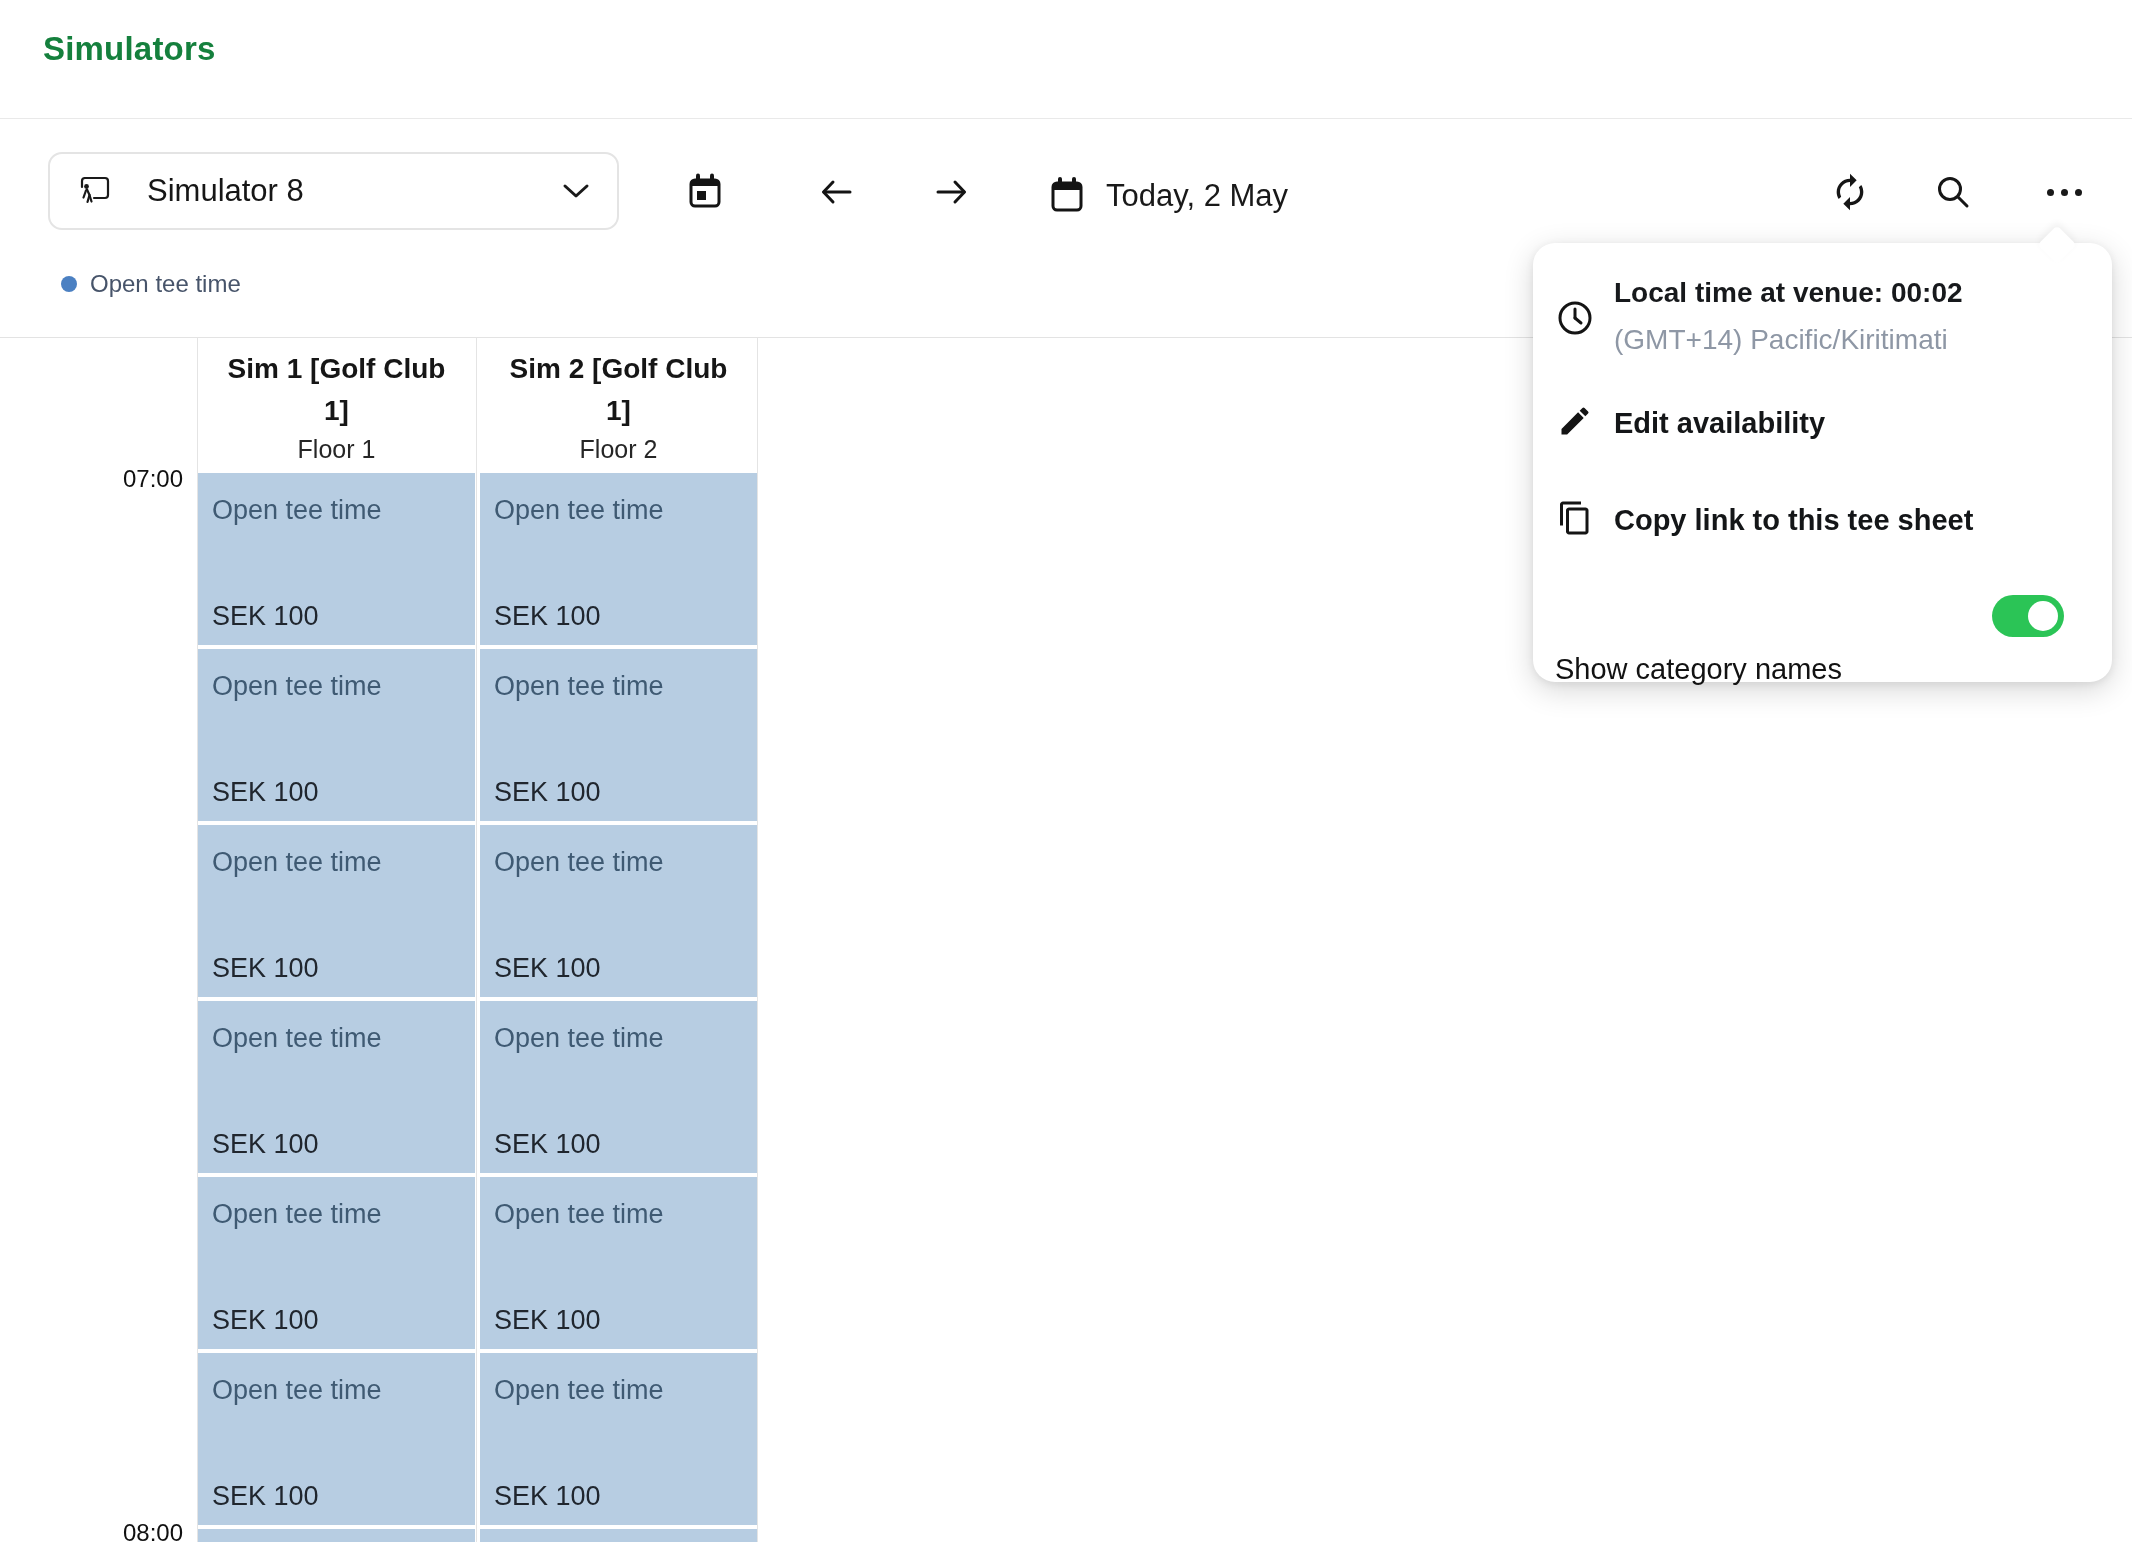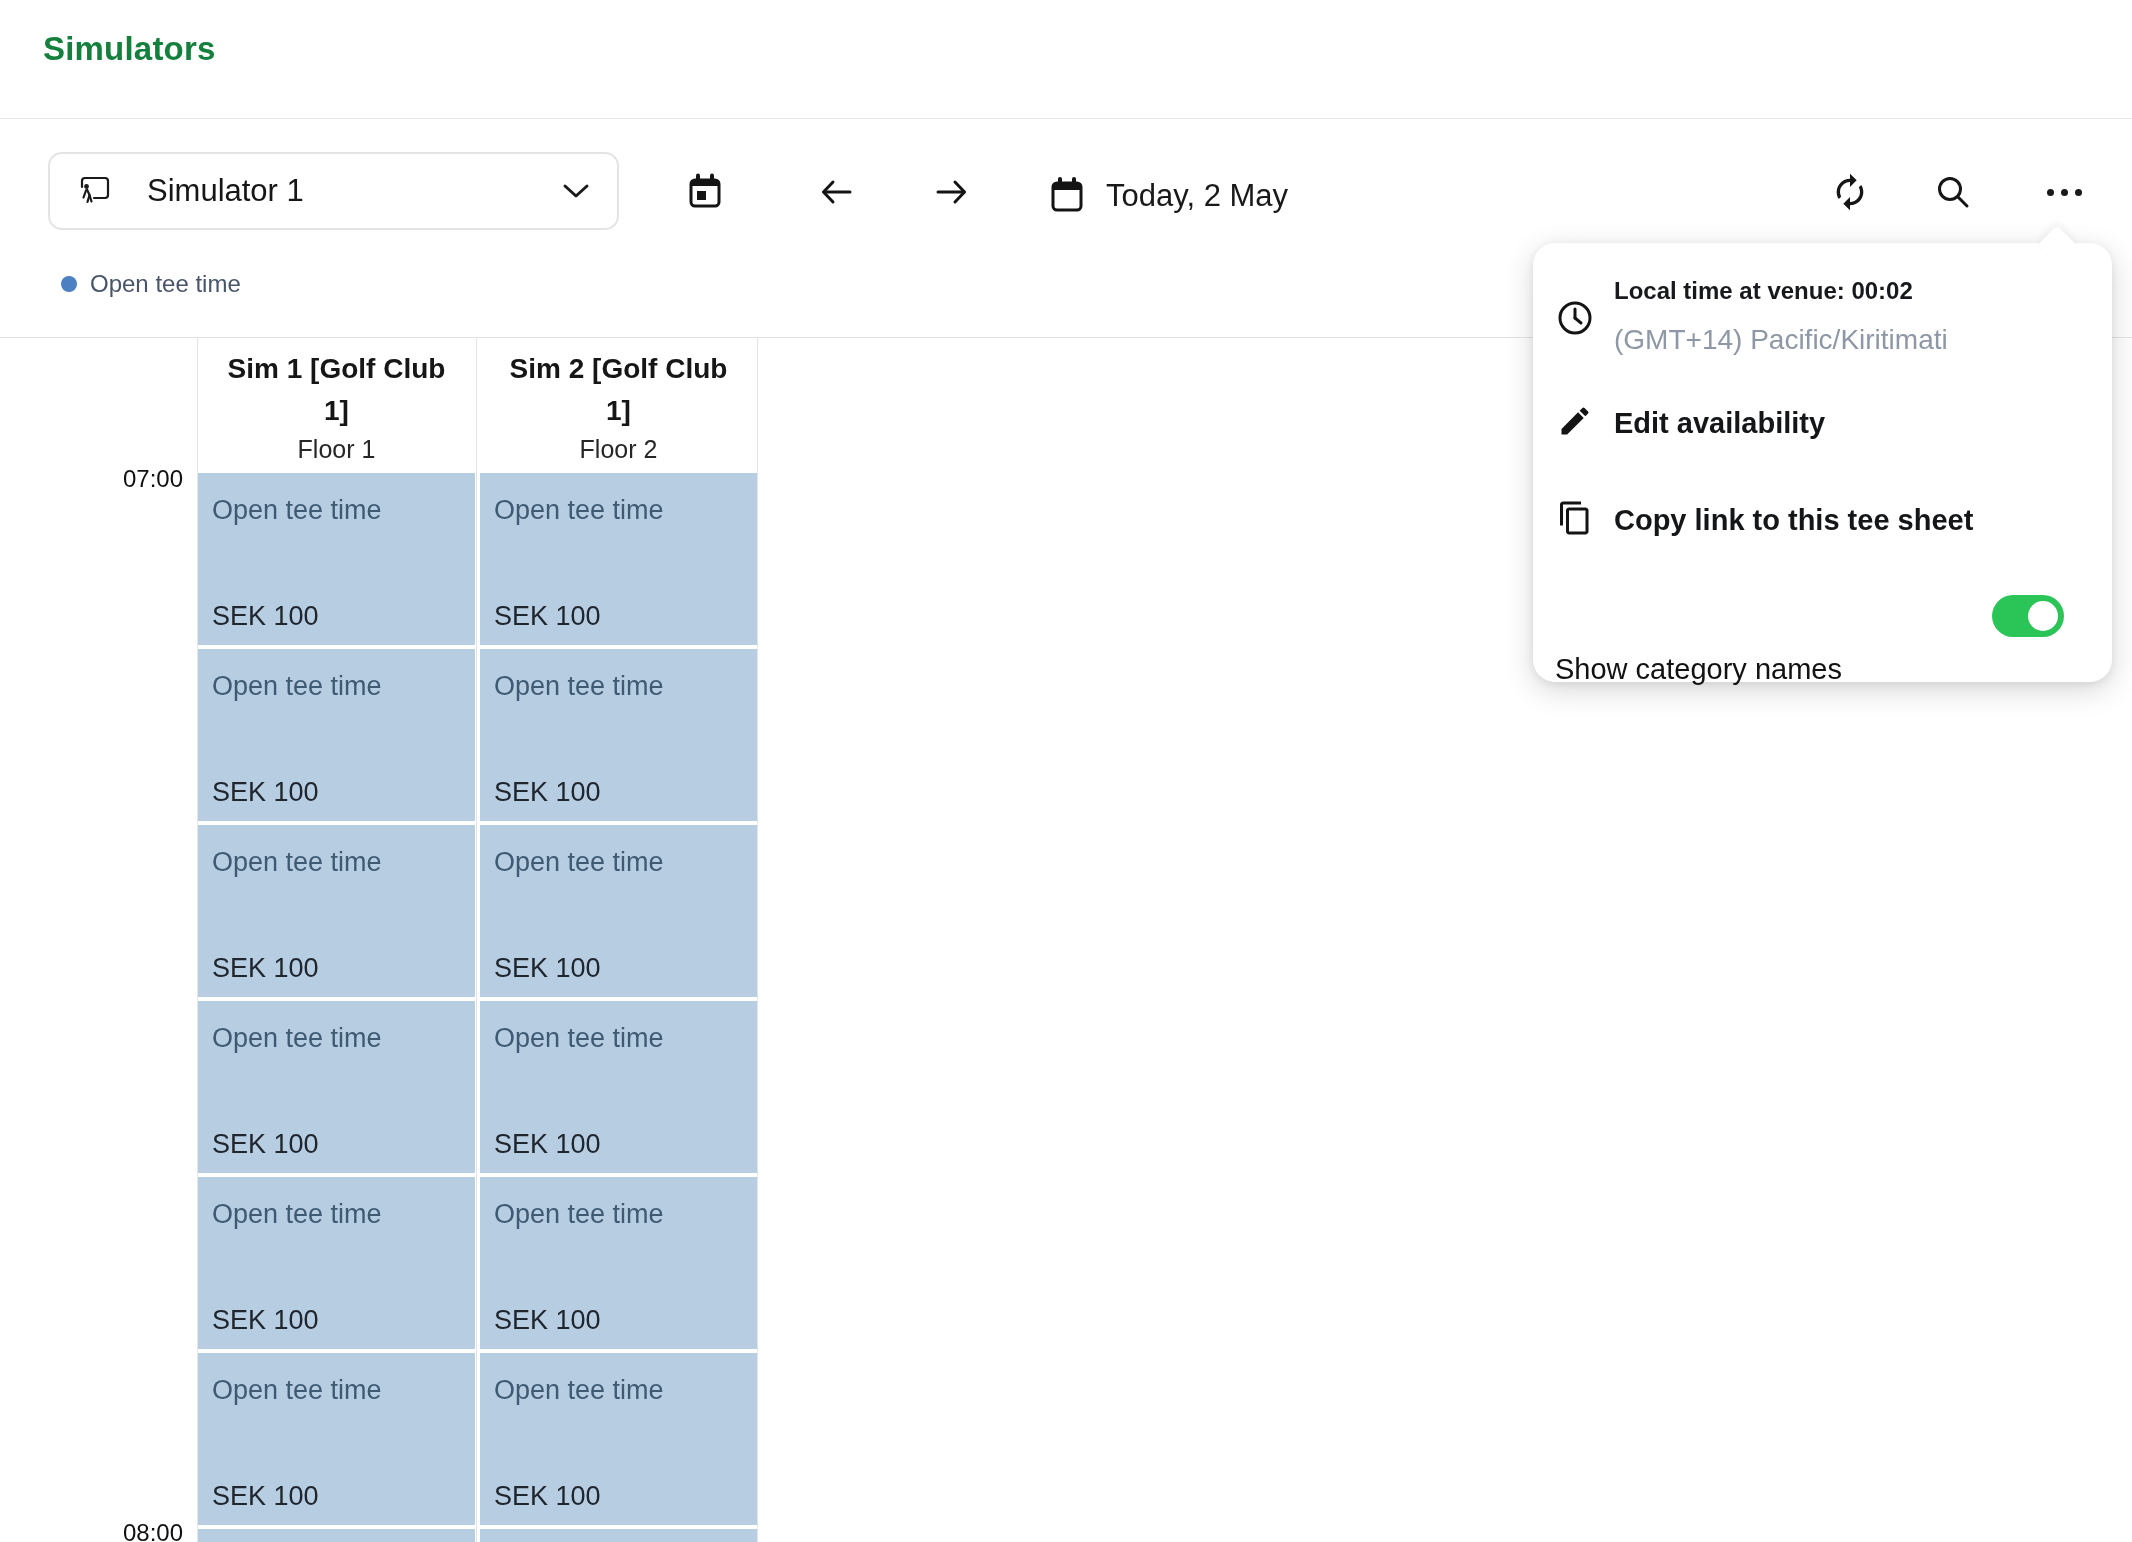--- a/index.html
+++ b/index.html
@@ -67,21 +67,21 @@
     position:absolute; left:1533px; top:243px; width:579px; height:439px;
     background:#fff; border-radius:22px;
     box-shadow:0 8px 30px rgba(0,0,0,.16), 0 2px 8px rgba(0,0,0,.07);
   }
   .popover .caret {
     position:absolute; left:510px; top:-12px; width:28px; height:28px;
     background:#fff; transform:rotate(45deg); border-radius:5px;
     box-shadow:-3px -3px 7px rgba(0,0,0,.05);
   }
   .menu-clock-ic { position:absolute; left:22px; top:55px; }
-  .menu-title { position:absolute; left:81px; top:34px; font-size:24px; font-weight:700; color:#17191c; white-space:nowrap; }
+  .menu-title { position:absolute; left:81px; top:34px; font-size:28px; font-weight:700; color:#17191c; white-space:nowrap; }
   .menu-sub   { position:absolute; left:81px; top:81px; font-size:28px; color:#8e97a5; white-space:nowrap; }
   .menu-item { position:absolute; left:0; right:0; height:52px; cursor:pointer; }
   .mi-edit { top:156px; } .mi-copy { top:253px; }
   .menu-item .mi-ic { position:absolute; left:24px; top:4px; }
   .menu-item .mi-label { position:absolute; left:81px; top:8px; font-size:29px; font-weight:700; color:#141618; white-space:nowrap; }
   .toggle-row { position:absolute; left:0; right:0; top:352px; height:48px; }
   .toggle-row .tr-label { position:absolute; left:22px; top:10px; font-size:29px; color:#121212; white-space:nowrap;margin-top:48px; }
   .switch { position:absolute; left:459px; top:0; width:72px; height:42px; border-radius:21px; background:#c9c9c9; cursor:pointer; }
   .switch.on { background:var(--toggle-color,#2bc456); }
   .switch .knob { position:absolute; top:6px; left:6px; width:30px; height:30px; border-radius:50%; background:#fff; }
@@ -97,21 +97,21 @@
   <span class="sim-ic">
     <svg width="34" height="36" viewBox="0 0 34 36" fill="none" stroke="#1a1a1a" stroke-width="2.2" stroke-linecap="round" stroke-linejoin="round">
       <path d="M8 5 H28 a3 3 0 0 1 3 3 V22 a3 3 0 0 1 -3 3 H17"></path>
       <path d="M8 5 a3 3 0 0 0 -3 3 V14"></path>
       <circle cx="9.5" cy="13.5" r="2.4" fill="#1a1a1a" stroke="none"></circle>
       <path d="M10 16.5 L12.5 22 L10.5 29"></path>
       <path d="M12.5 22 L14.5 28.5"></path>
       <path d="M9 17.5 L6.5 24.5"></path>
     </svg>
   </span>
-  <span class="label">Simulator 1</span>
+  <span class="label">Simulator 8</span>
   <span class="chev">
     <svg width="30" height="18" viewBox="0 0 30 18" fill="none" stroke="#1a1a1a" stroke-width="3" stroke-linecap="round" stroke-linejoin="round">
       <polyline points="4,4 15,14 26,4"></polyline>
     </svg>
   </span>
 </div>
 
 <div class="icon-btn btn-calendar-view">
   <span>
     <svg width="38" height="40" viewBox="0 0 38 40" fill="none">

